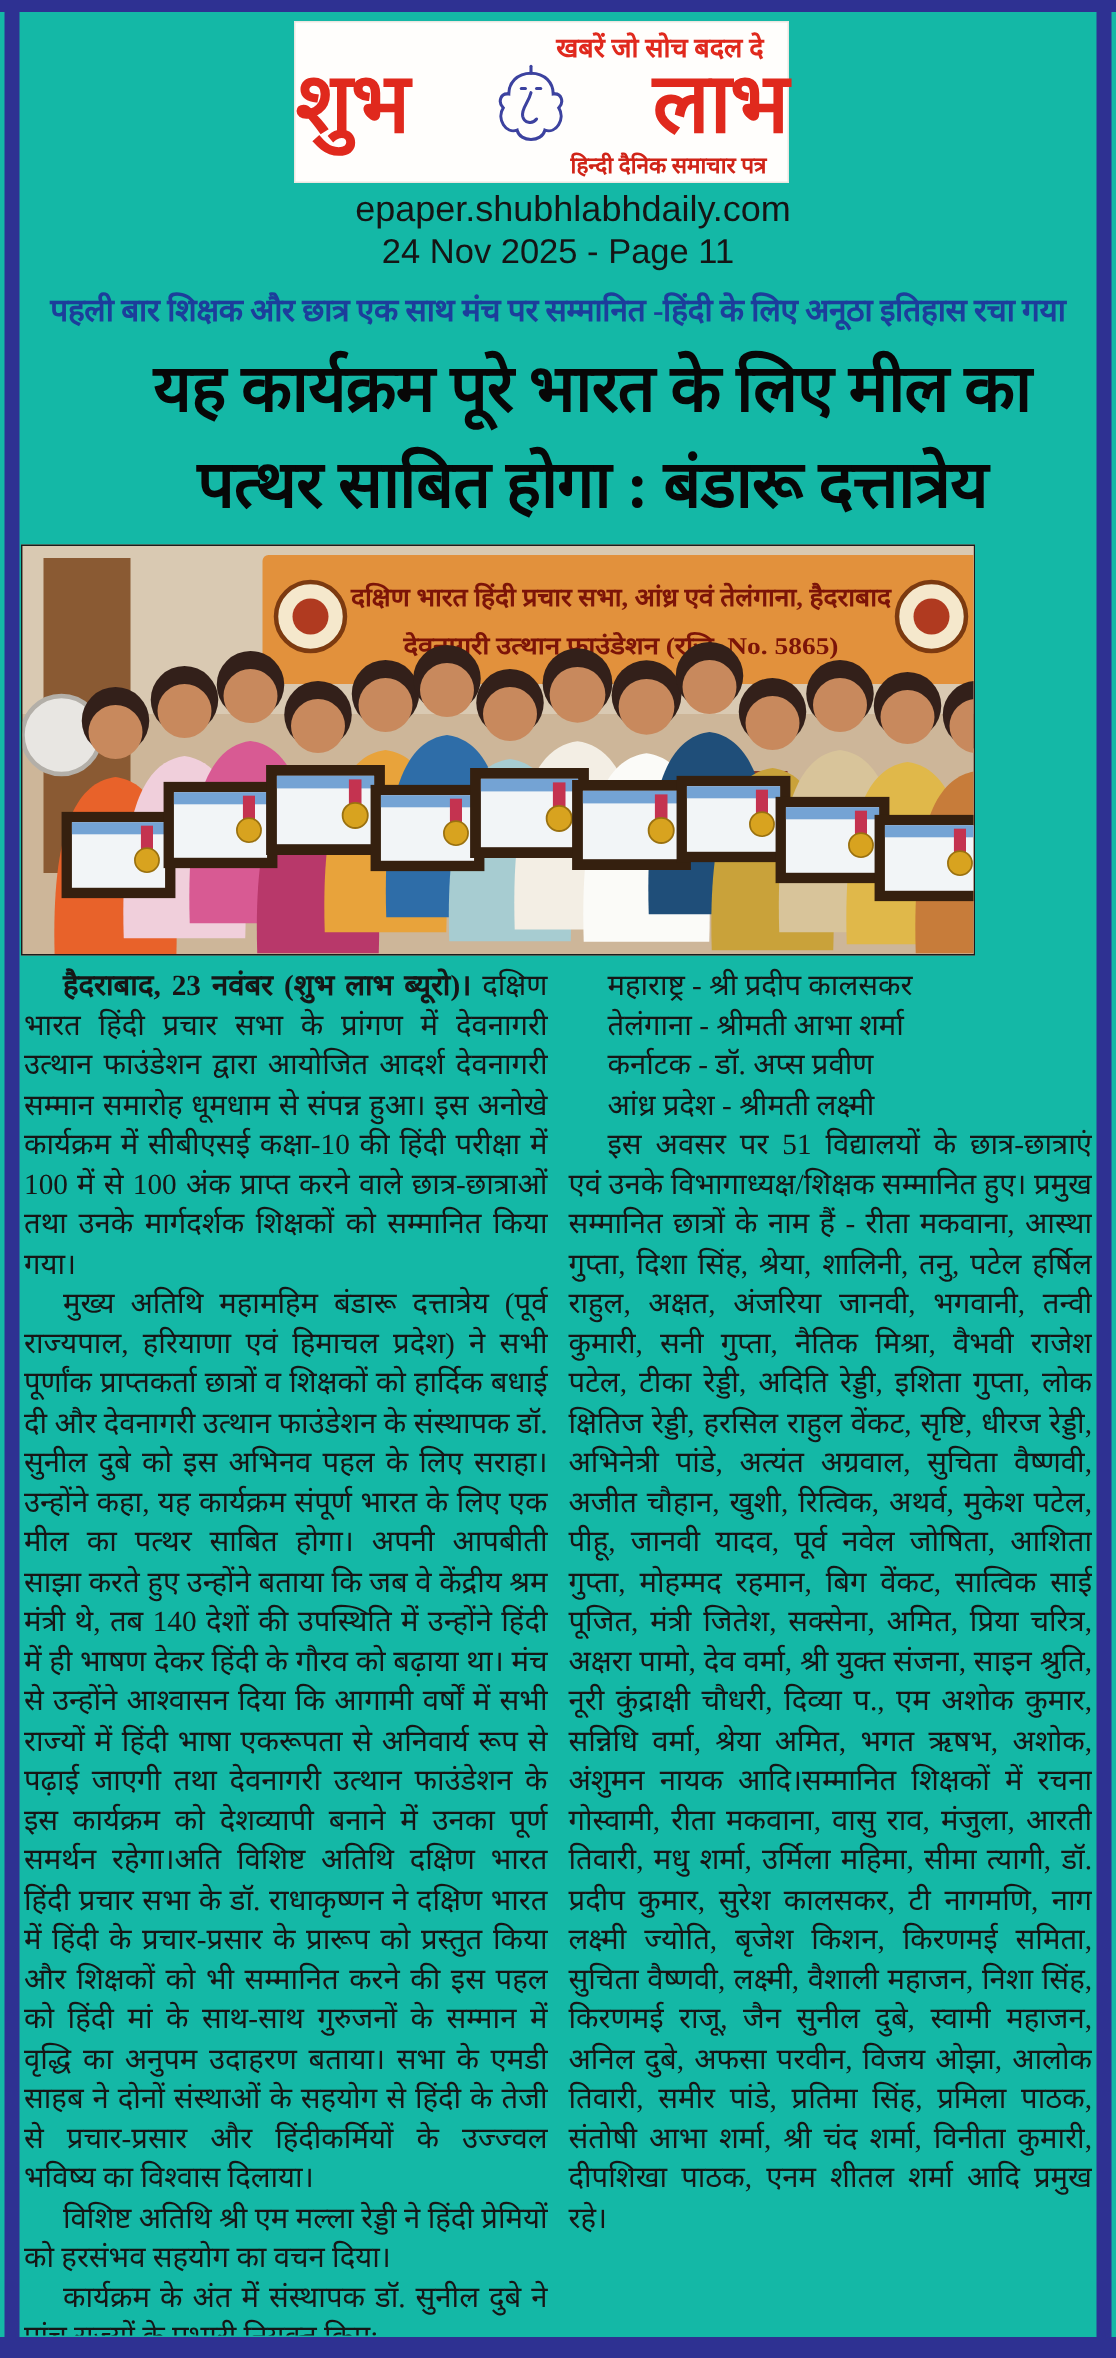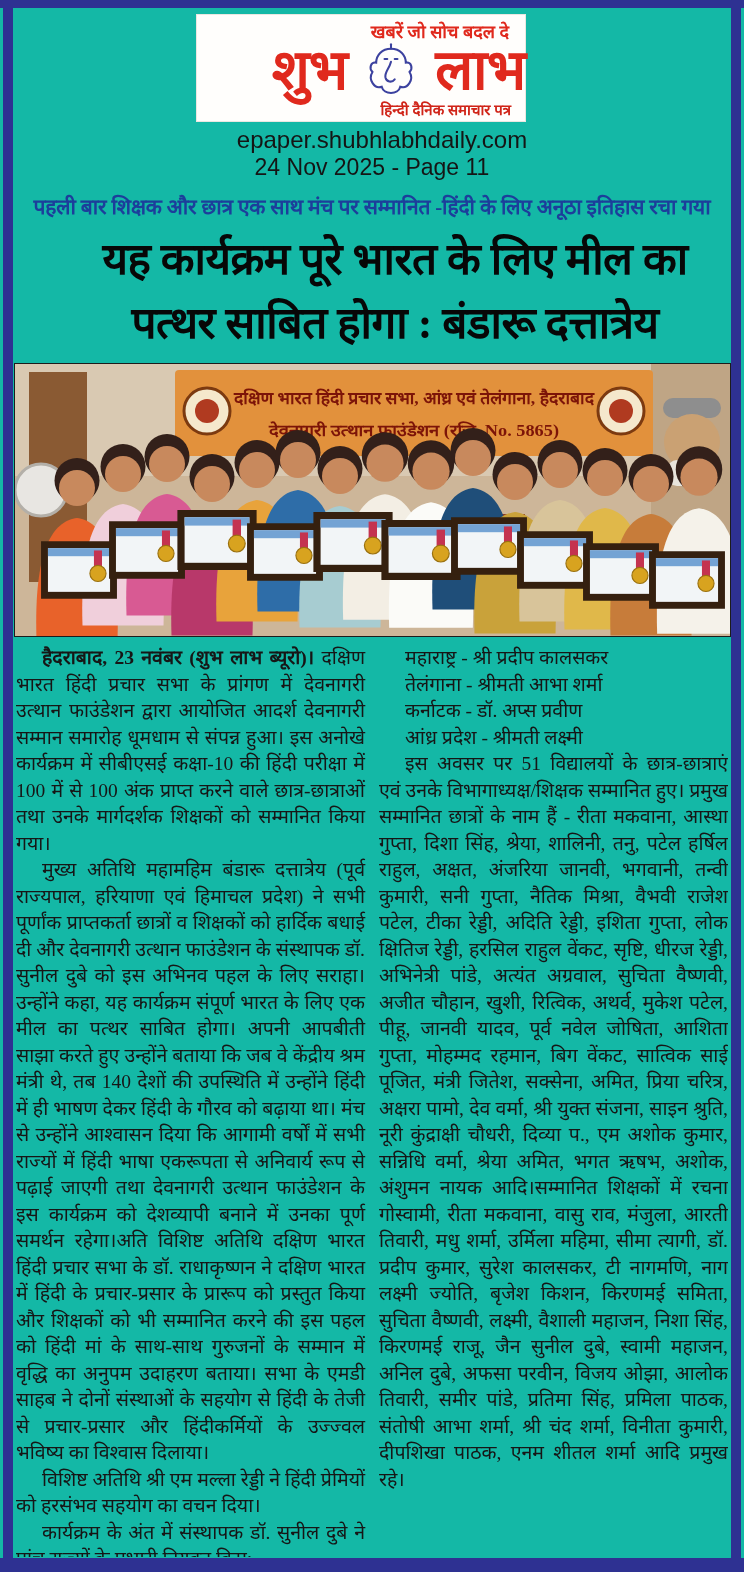--- a/index.html
+++ b/index.html
@@ -10,39 +10,39 @@
   .bar-top{top:0;left:0;width:744px;height:8px;}
   .bar-bottom{bottom:0;left:0;width:744px;height:14px;}
   .bar-left{top:8px;bottom:14px;left:3px;width:10px;}
   .bar-right{top:8px;bottom:14px;right:3px;width:10px;}
 
   
   .mast-box{position:absolute;left:196px;top:14px;width:330px;height:108px;
             background:#fffefc;border:1px solid #ebe7e1;box-sizing:border-box;}
   .tagline{margin-top:6px;padding-right:16px;text-align:right;color:#e0291d;
            font-weight:bold;font-size:18px;line-height:22px;}
-  .logo-row{display:flex;justify-content:flex-end;align-items:center;gap:19px;height:58px;margin-top:-2px;}
+  .logo-row{display:flex;justify-content:space-between;align-items:center;gap:19px;height:58px;margin-top:-2px;}
   .logo-word{color:#e0291d;font-size:56px;font-weight:bold;line-height:1;letter-spacing:-1px;}
   .ganesh{flex:0 0 auto;margin-top:2px;}
   .subtitle{text-align:right;padding-right:14px;color:#d02418;font-weight:bold;
             font-size:15px;margin-top:0px;}
   .website{position:absolute;top:126px;left:10px;width:744px;text-align:center;
            font-family:"Liberation Sans", sans-serif;font-size:24px;line-height:28px;color:#151515;}
   .dateline{position:absolute;top:154px;left:0;width:744px;text-align:center;
            font-family:"Liberation Sans", sans-serif;font-size:23px;line-height:27px;color:#151515;}
 
   
   .kicker{position:absolute;top:192px;left:14px;width:716px;text-align:center;
           color:#1c3e9b;font-weight:bold;font-size:21px;white-space:nowrap;letter-spacing:-0.2px;}
   .headline{position:absolute;top:228px;left:14px;width:716px;margin:0;text-align:center;
             color:#070707;font-size:44px;line-height:64px;font-weight:bold;letter-spacing:-0.5px;}
   .headline span{display:block;white-space:nowrap;margin-left:46px;}
 
   
-  .photo{position:absolute;left:14px;top:363px;width:717px;height:274px;margin:0;
+  .photo{position:absolute;left:14px;top:363px;width:636px;height:274px;margin:0;
          border:1px solid #1c1c1c;box-sizing:border-box;background:#cdb699;overflow:hidden;}
   .photo svg{display:block;}
 
   
   .columns{position:absolute;left:16px;top:645px;width:712px;height:912px;
            display:flex;gap:14px;overflow:hidden;}
   .col{width:349px;}
   .para{margin:0;font-size:19.5px;line-height:26.5px;text-align:justify;
         text-indent:26px;color:#161616;}
   .para.state{text-align:left;}

